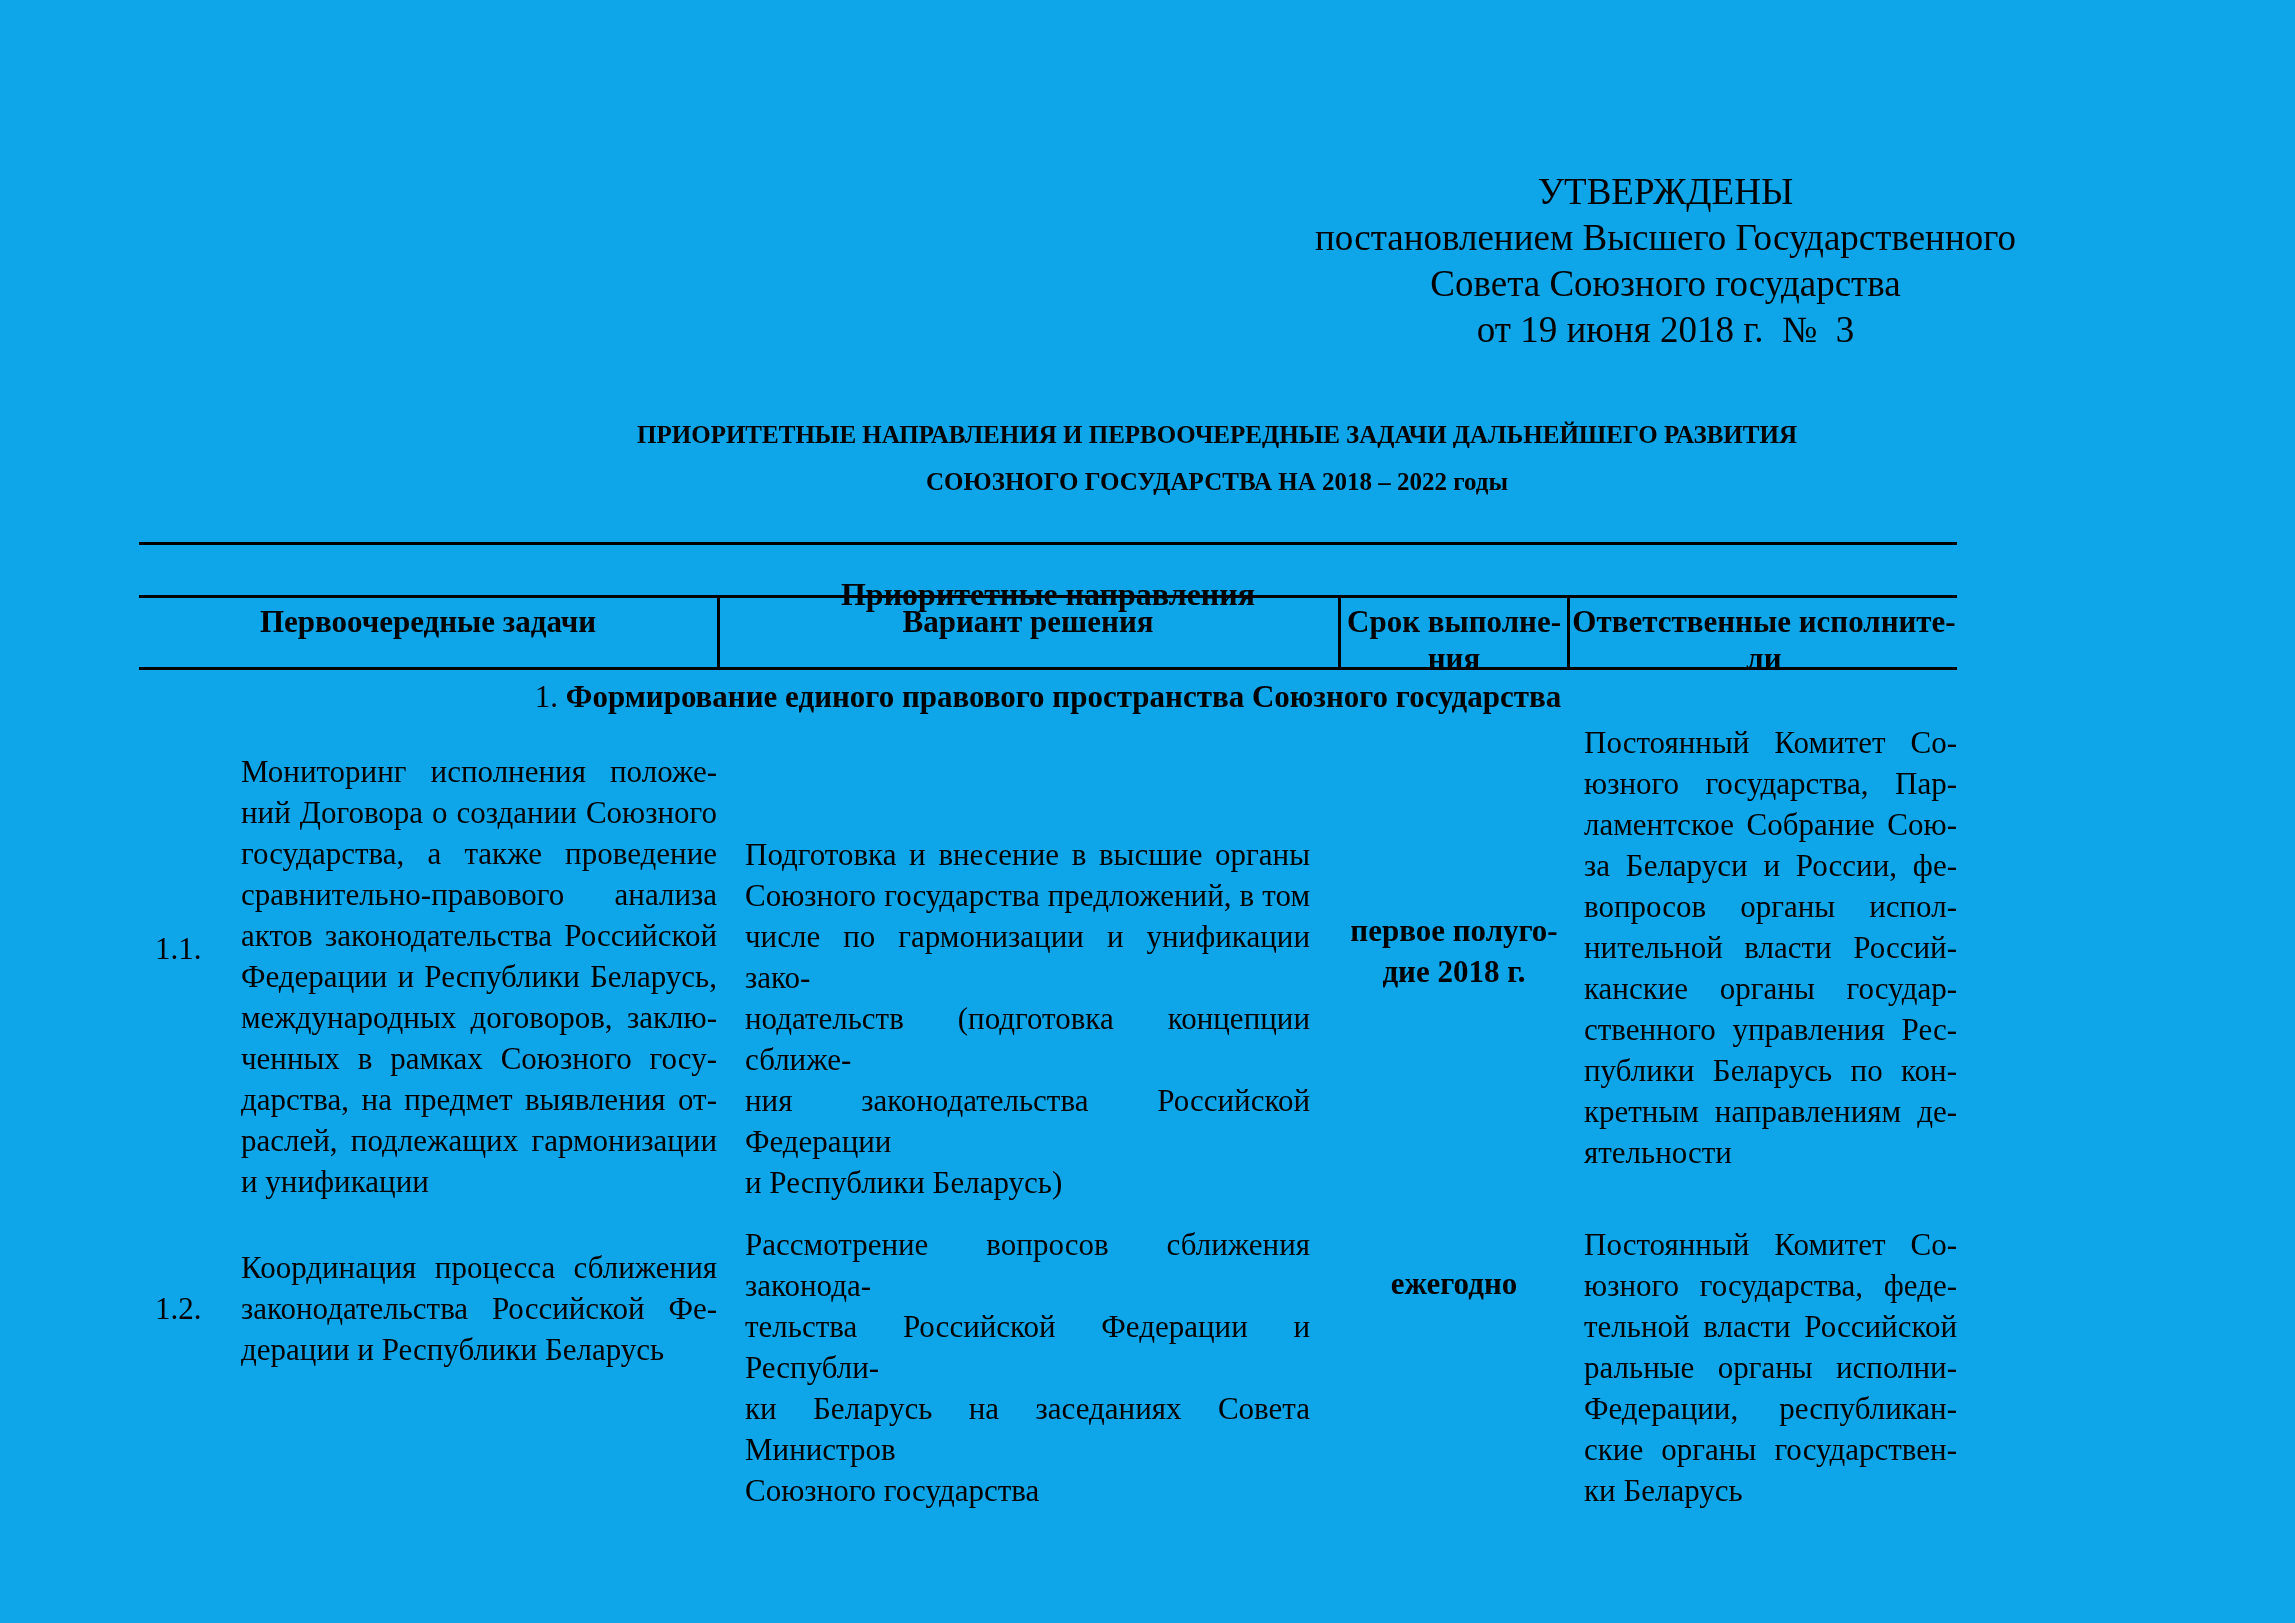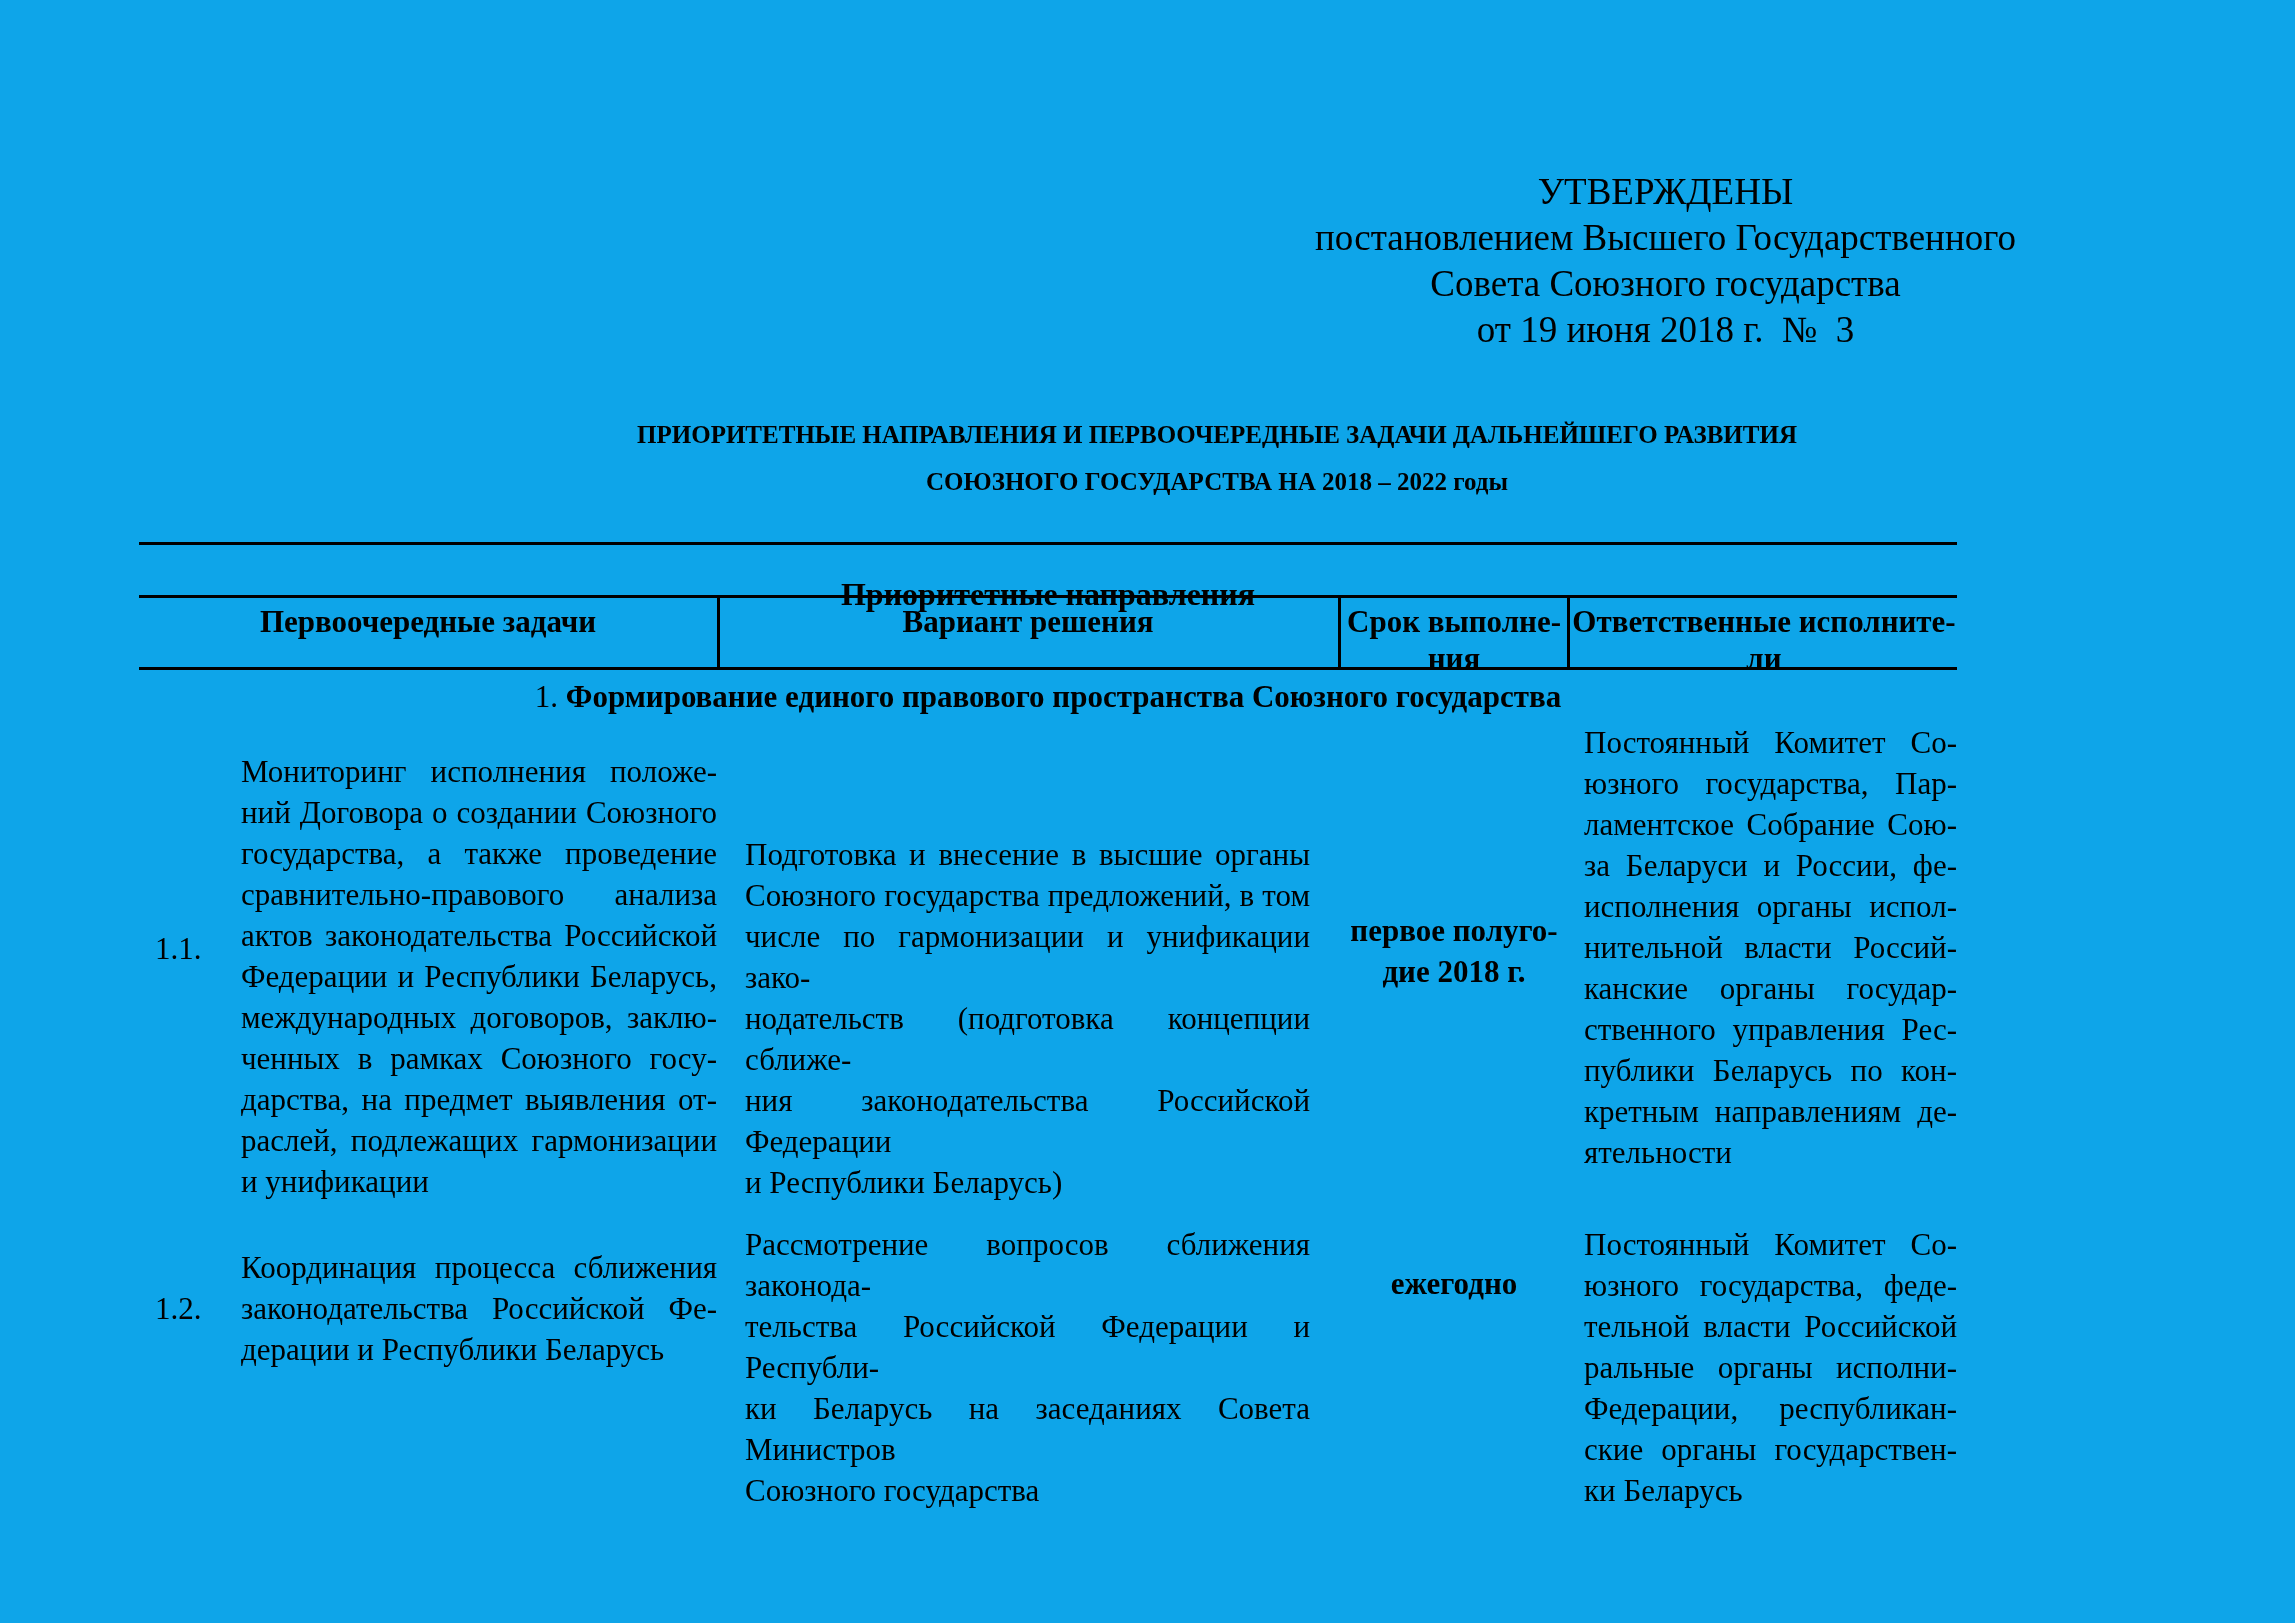--- a/index.html
+++ b/index.html
@@ -92,21 +92,21 @@
     </div>
   <div class="cell cent" style="left:1341px;top:910px;width:226px;">
       <div>первое полуго-</div>
       <div>дие 2018 г.</div>
     </div>
   <div class="cell just" style="left:1584px;top:722px;width:373px;">
       <div>Постоянный Комитет Со-</div>
       <div>юзного государства, Пар-</div>
       <div>ламентское Собрание Сою-</div>
       <div>за Беларуси и России, фе-</div>
-      <div>исполнения органы испол-</div>
+      <div>вопросов органы испол-</div>
       <div>нительной власти Россий-</div>
       <div>канские органы государ-</div>
       <div>ственного управления Рес-</div>
       <div>публики Беларусь по кон-</div>
       <div>кретным направлениям де-</div>
       <div>ятельности</div>
     </div>
 
   <div class="rownum" style="left:155px;top:1288px;">1.2.</div>
   <div class="cell just" style="left:241px;top:1247px;width:476px;">

